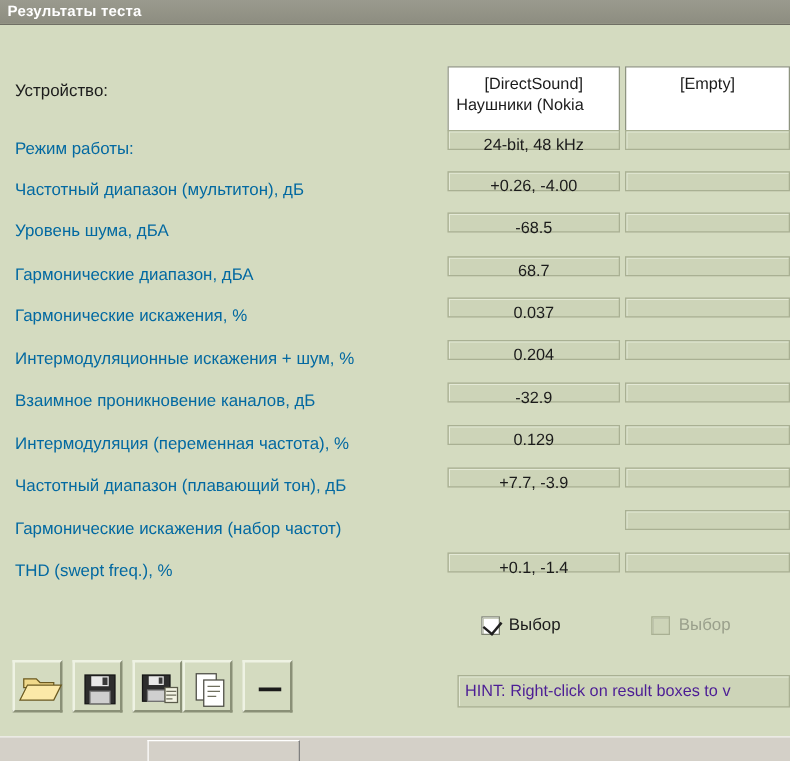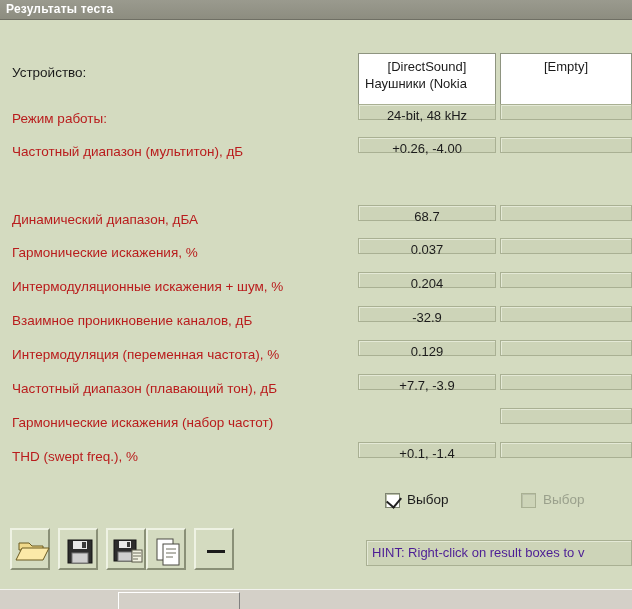--- a/index.html
+++ b/index.html
@@ -55,21 +55,21 @@
     position: absolute;
     left: 0;
     width: 632px;
     height: 32px;
   }
   .row-label {
     position: absolute;
     left: 12px;
     top: 7px;
     font-size: 13.5px;
-    color: #b91c1c;
+    color: #0369a1;
     white-space: nowrap;
   }
   .cell {
     position: absolute;
     height: 16px;
     box-sizing: border-box;
     border: 1px solid #a9b093;
     background: #cdd4b8;
     font-size: 13px;
     color: #1b1b1b;
@@ -233,23 +233,28 @@
       <div class="cell col1">24-bit, 48 kHz</div>
       <div class="cell col2"></div>
     </div>
 
     <div class="row" style="top:117px">
       <div class="row-label">Частотный диапазон (мультитон), дБ</div>
       <div class="cell col1">+0.26, -4.00</div>
       <div class="cell col2"></div>
     </div>
 
+    <div class="row" style="top:150px">
+      <div class="row-label">Уровень шума, дБА</div>
+      <div class="cell col1">-68.5</div>
+      <div class="cell col2"></div>
+    </div>
 
     <div class="row" style="top:185px">
-      <div class="row-label">Динамический диапазон, дБА</div>
+      <div class="row-label">Гармонические диапазон, дБА</div>
       <div class="cell col1">68.7</div>
       <div class="cell col2"></div>
     </div>
 
     <div class="row" style="top:218px">
       <div class="row-label">Гармонические искажения, %</div>
       <div class="cell col1">0.037</div>
       <div class="cell col2"></div>
     </div>
 

